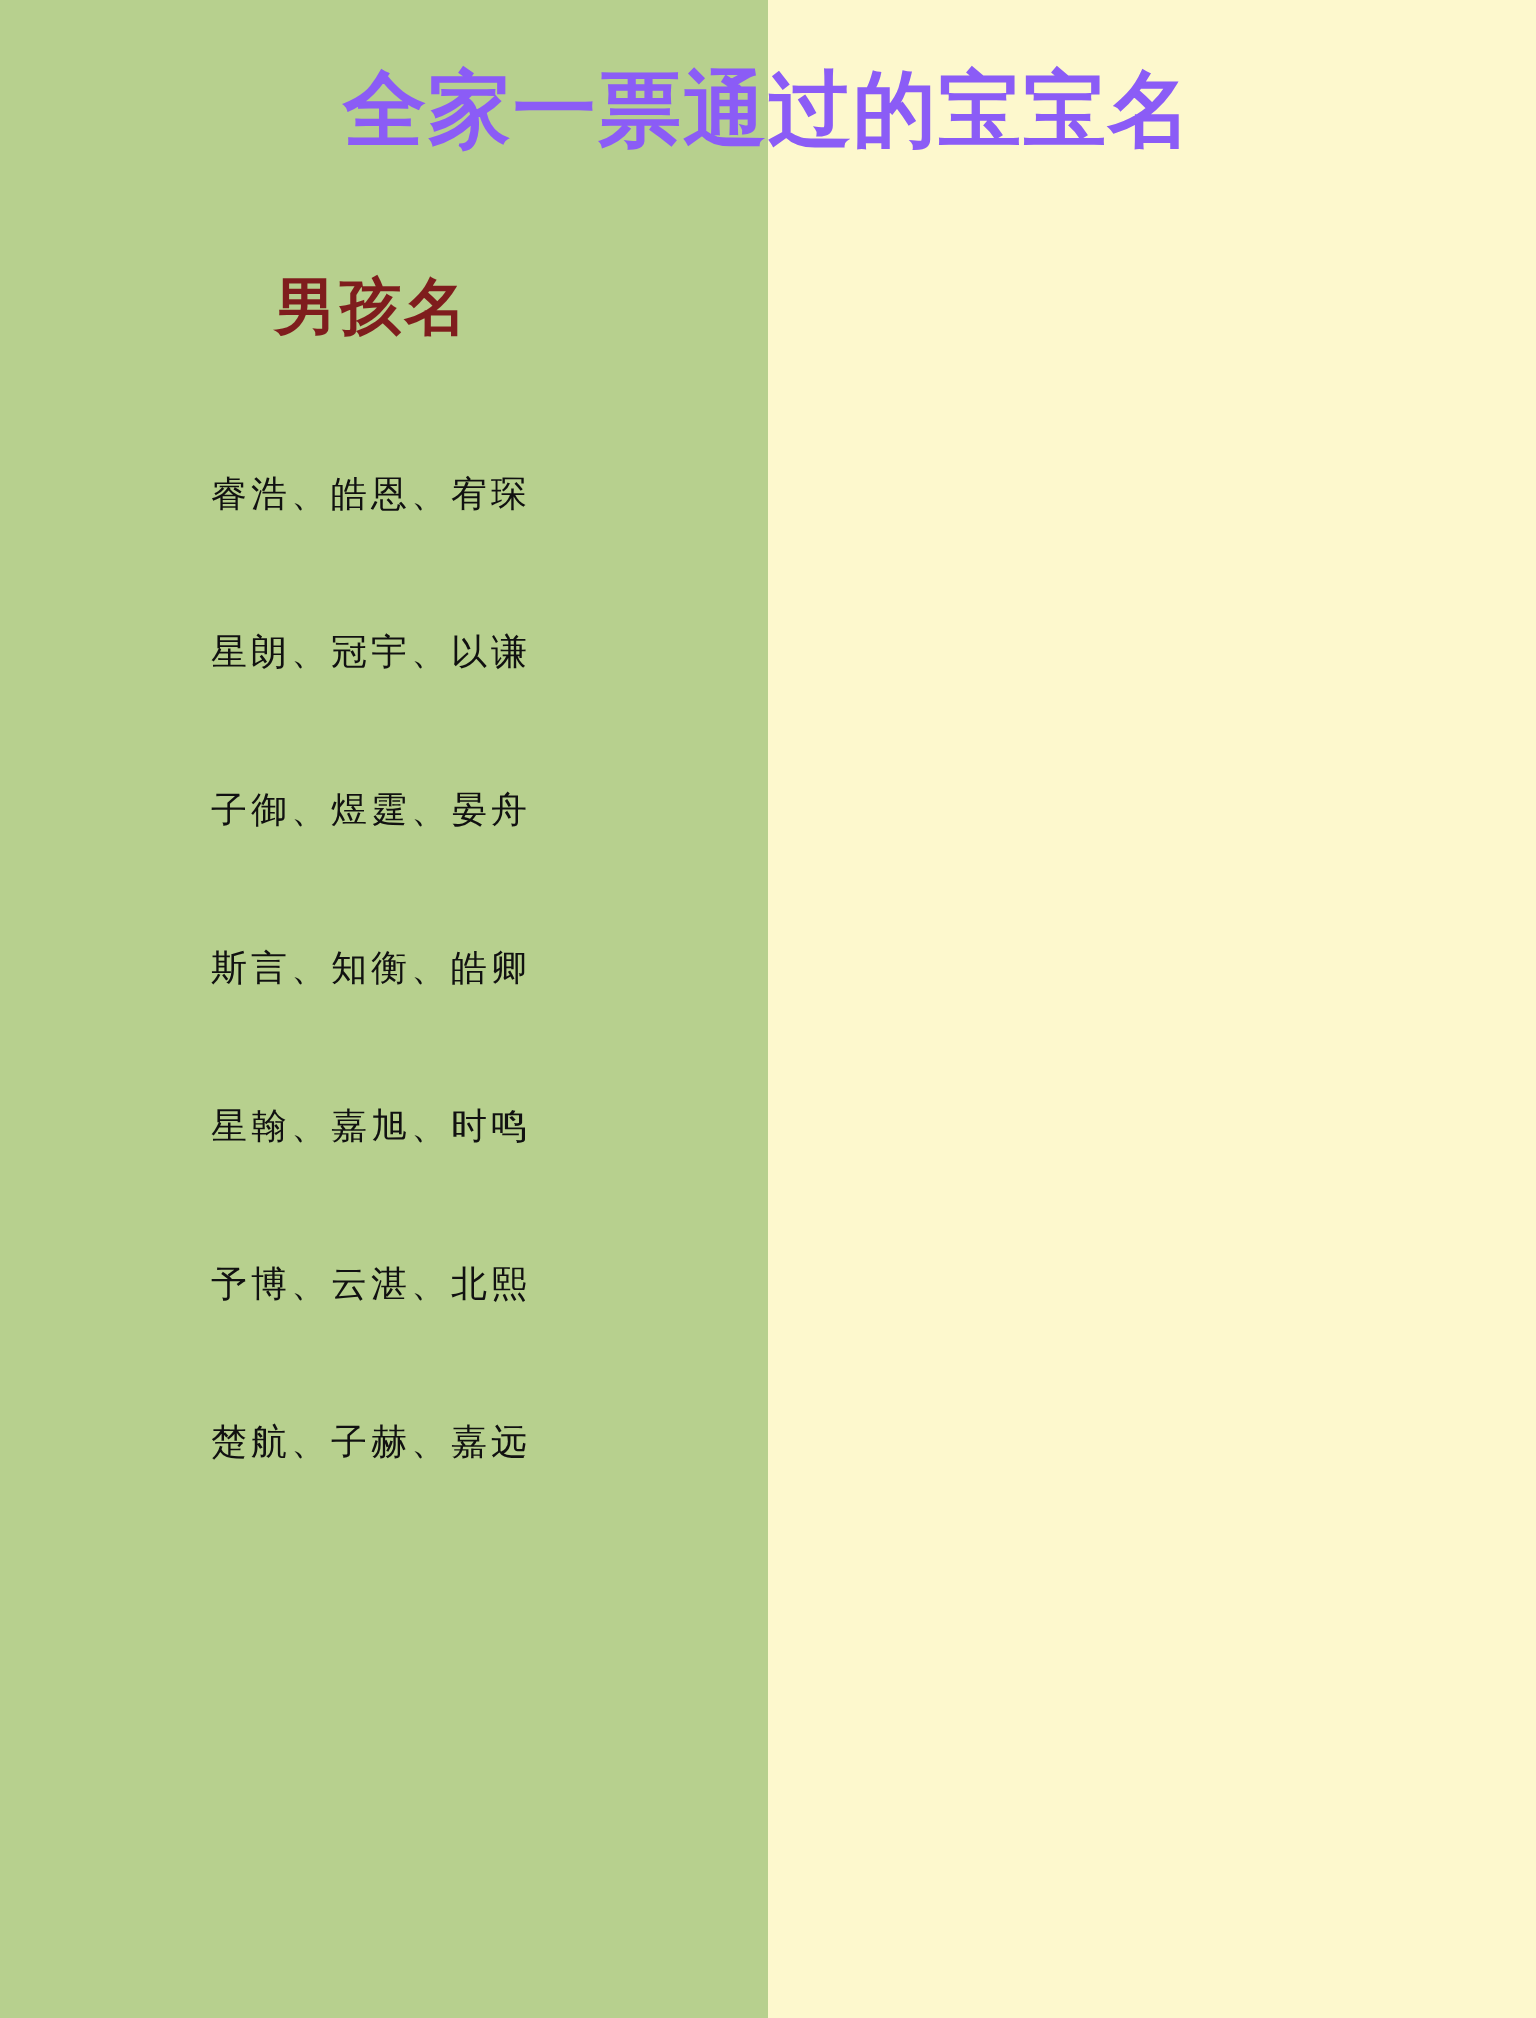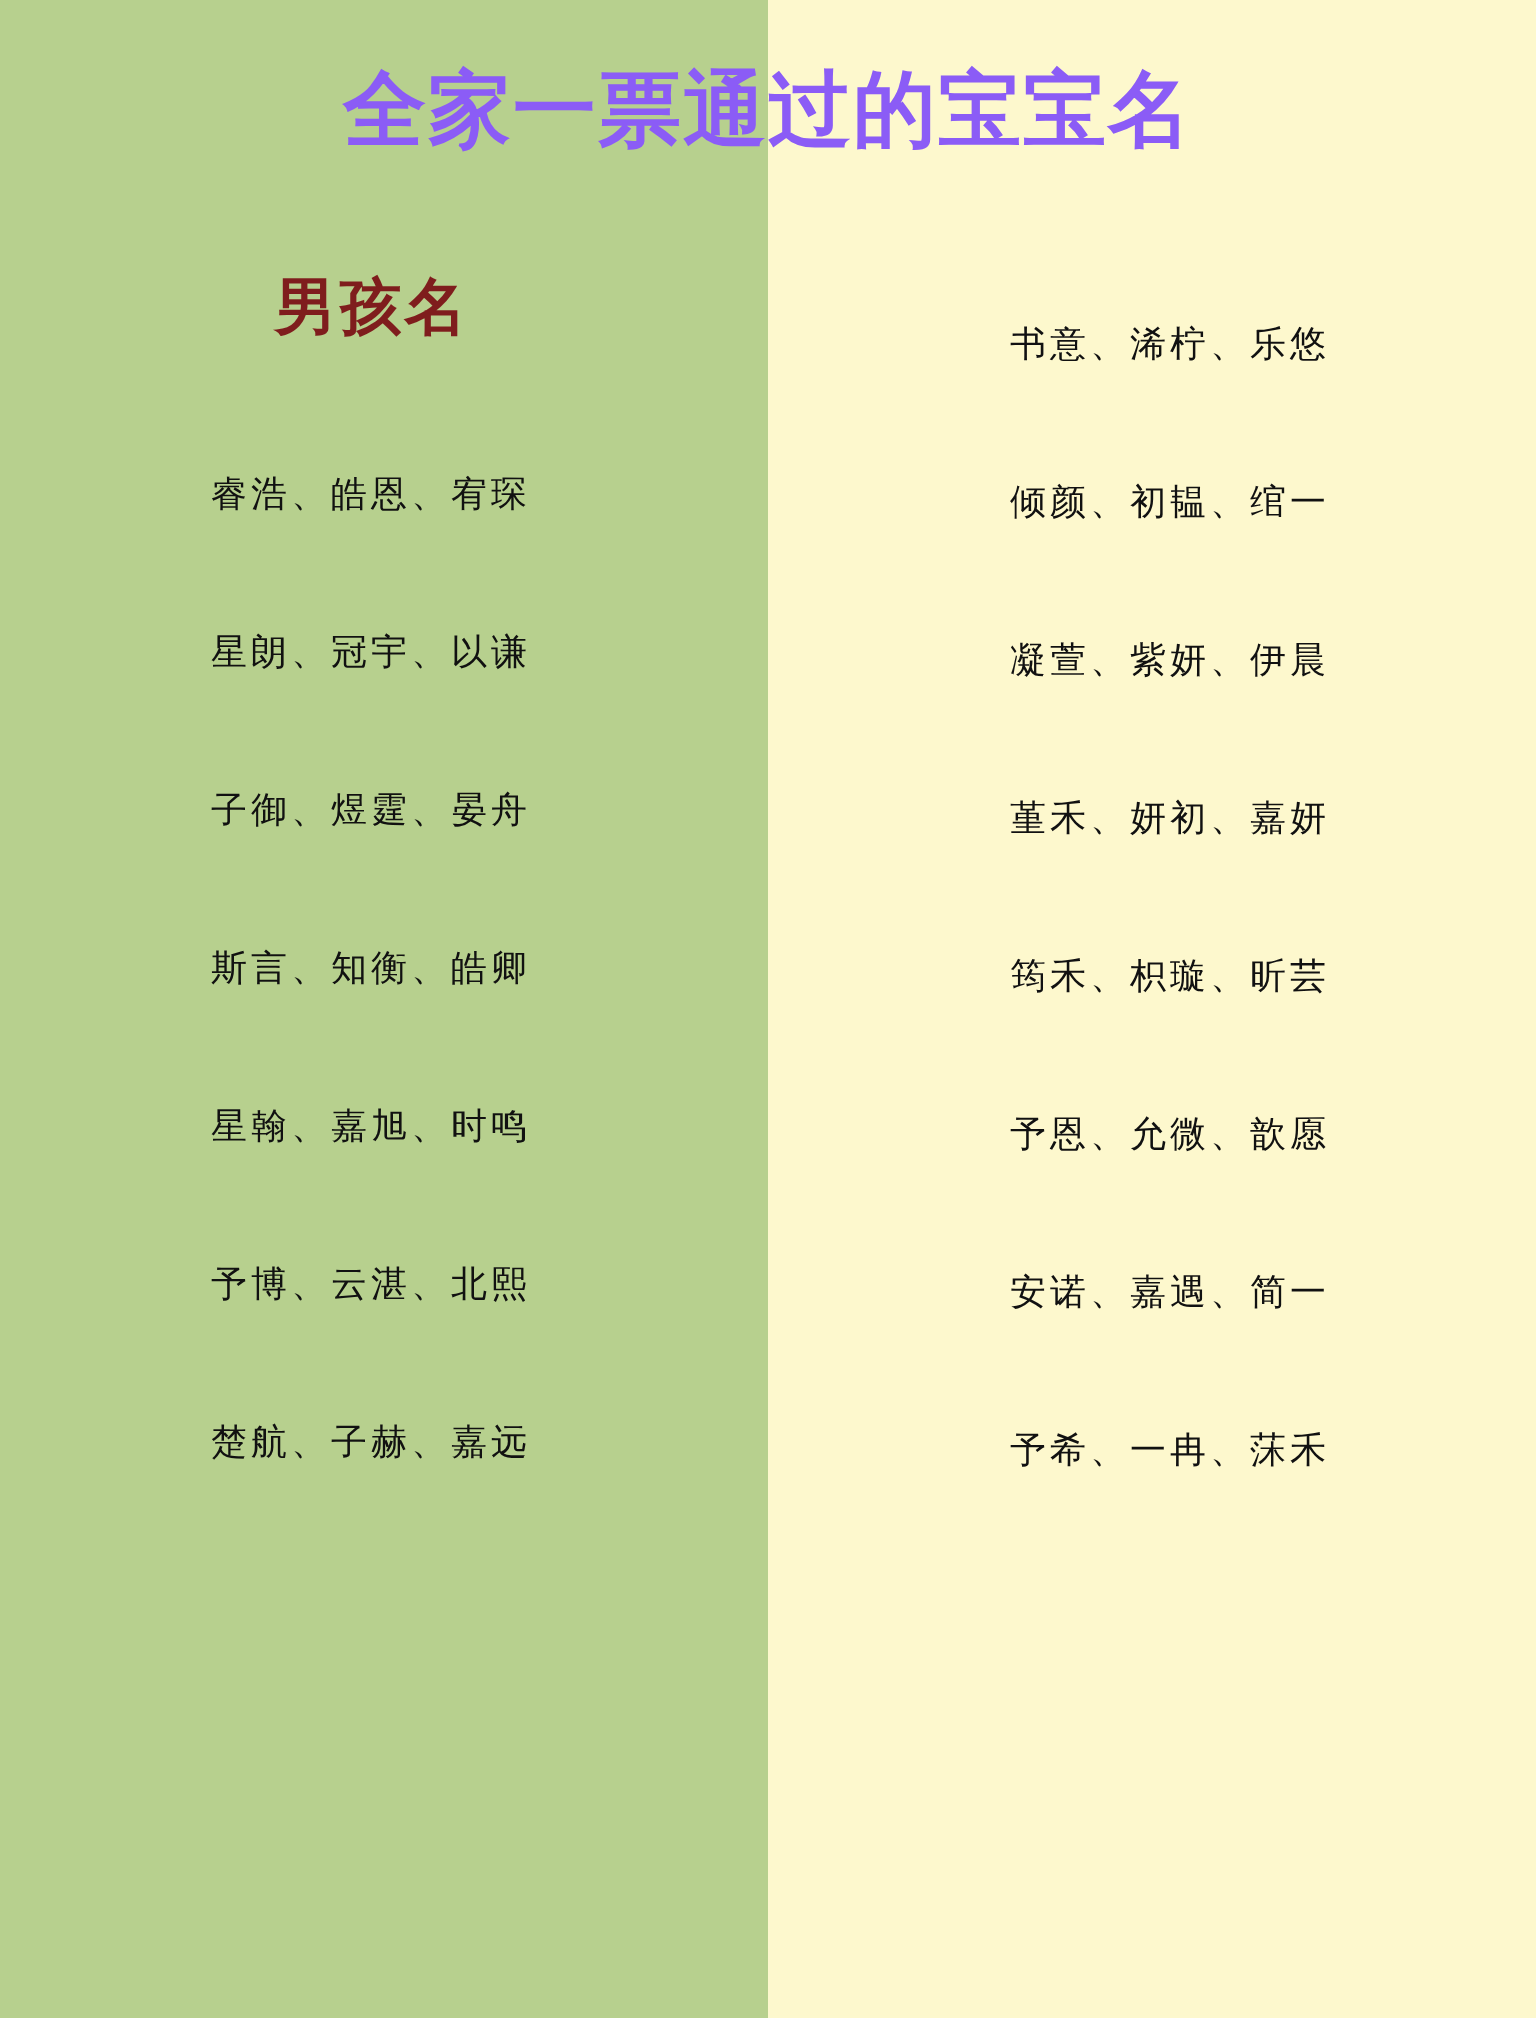--- a/index.html
+++ b/index.html
@@ -116,26 +116,16 @@
           <li>星朗、冠宇、以谦</li>
           <li>子御、煜霆、晏舟</li>
           <li>斯言、知衡、皓卿</li>
           <li>星翰、嘉旭、时鸣</li>
           <li>予博、云湛、北熙</li>
           <li>楚航、子赫、嘉远</li>
         </ul>
       </div>
 
       <div class="column col-right">
-        <ul class="names">
-          <li>书意、浠柠、乐悠</li>
-          <li>倾颜、初韫、绾一</li>
-          <li>凝萱、紫妍、伊晨</li>
-          <li>堇禾、妍初、嘉妍</li>
-          <li>筠禾、枳璇、昕芸</li>
-          <li>予恩、允微、歆愿</li>
-          <li>安诺、嘉遇、简一</li>
-          <li>予希、一冉、莯禾</li>
-        </ul>
       </div>
     </div>
   </div>
 </div>
 
 </body></html>

